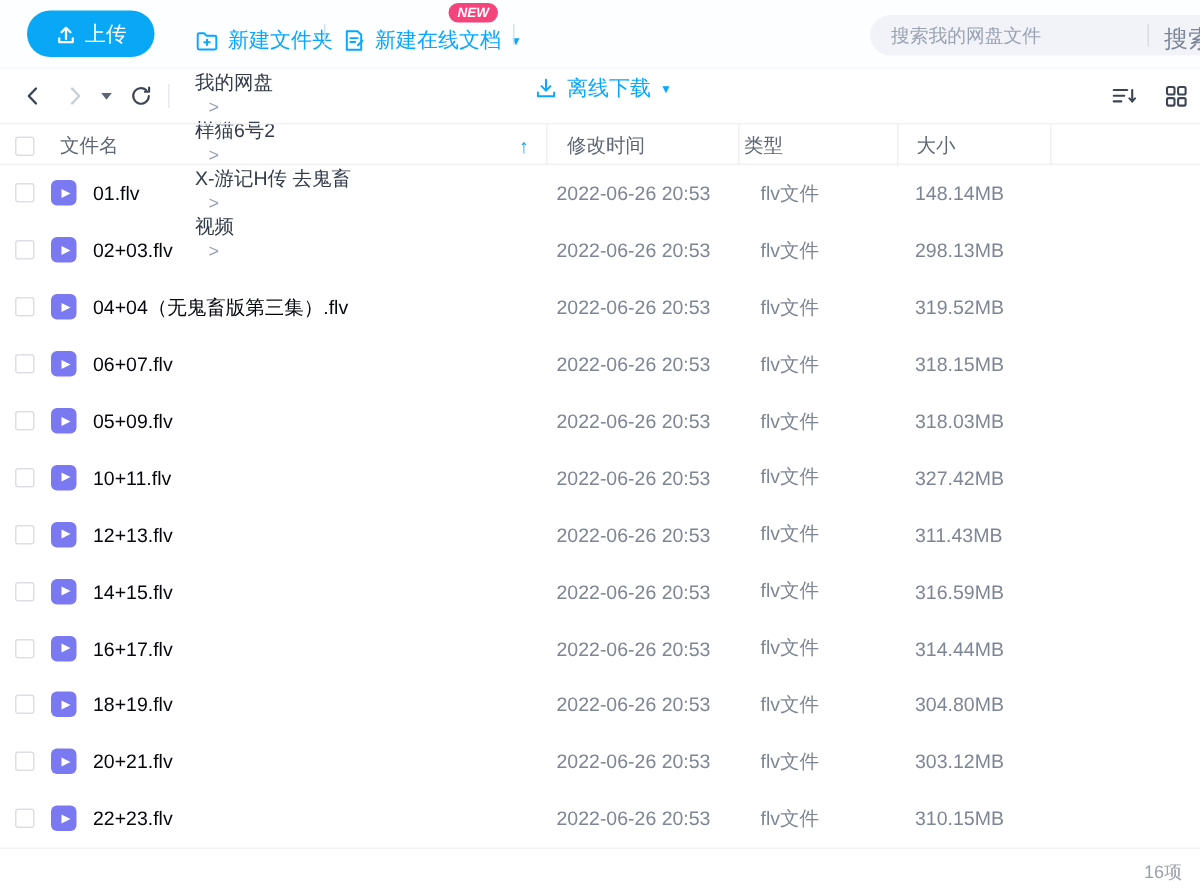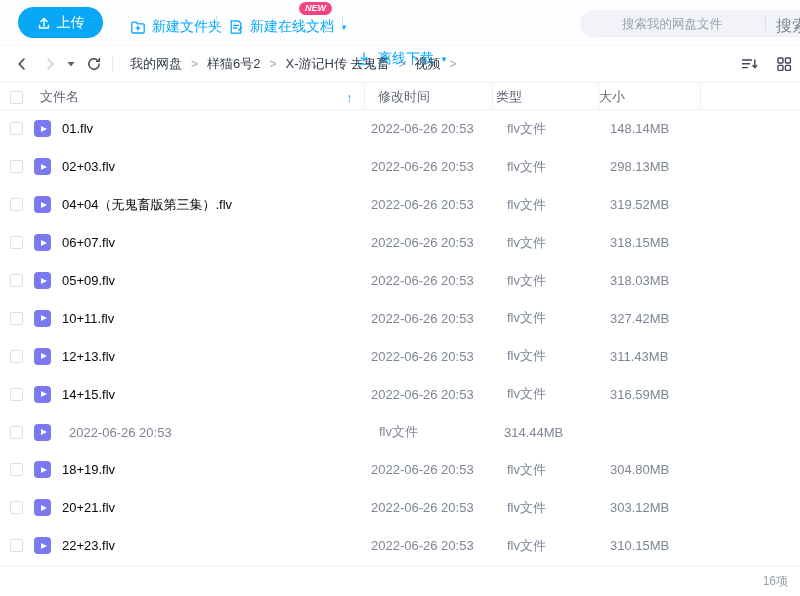--- a/index.html
+++ b/index.html
@@ -27,47 +27,47 @@
     font-size:9px; font-weight:bold; font-style:italic; padding:2px 6px; border-radius:8px; line-height:1;
   }
   .caret { font-size:8px; line-height:1; transform:translateY(1px); }
 
   .search-box {
     position:absolute; left:580px; top:10px; width:240px; height:27px;
     background:#f1f3f8; border-radius:14px;
   }
   .search-box input {
     position:absolute; left:14px; top:0; width:165px; height:27px; border:0; outline:0;
-    background:transparent; font-size:12.5px; color:#333; font-family:inherit;margin-left:28px;
+    background:transparent; font-size:12.5px; color:#333; font-family:inherit;
   }
   .search-box input::placeholder { color:#9aa3b2; }
   .search-divider { position:absolute; left:185px; top:6px; width:1px; height:15px; background:#d8dde6; }
   .search-btn { position:absolute; left:196px; top:6px; font-size:16px; color:#7c8698; cursor:pointer; }
 
   
   .navbar { position:absolute; top:46px; left:0; right:0; height:36px; }
   .nav-ic { position:absolute; top:50%; transform:translateY(-50%); display:flex; align-items:center; cursor:pointer; }
   .nav-sep { position:absolute; left:112px; top:10px; width:1px; height:16px; background:#e5e9ef; }
-  .crumbs { position:absolute; left:130px; top:0; height:36px; display:flex; align-items:center; white-space:nowrap; }
+  .crumbs { position:absolute; left:130px; top:0; height:36px; display:flex; align-items:flex-start; white-space:nowrap;flex-direction:column; }
   .crumb { color:#333c4b; cursor:pointer; }
   .crumb-sep { color:#9aa3b2; margin:0 9px; font-size:12px; }
   .view-ics { position:absolute; right:8px; top:0; height:36px; display:flex; align-items:center; gap:18px; }
 
   
   .grid { display:grid; grid-template-columns:34px 28px 302px 128px 106px 102px 1fr; align-items:center; }
   .thead {
     position:absolute; top:82px; left:0; right:0; height:28px;
     border-top:1px solid #f1f2f6; border-bottom:1px solid #f1f2f6; color:#5f6775;
   }
   .thead .cell { display:flex; align-items:center; height:28px; }
   .th-name { grid-column:2 / 4; padding-left:6px; }
   .th-bordered { border-left:1px solid #eef0f4; }
   .th-modified { padding-left:13px; }
   .th-type { padding-left:3px; }
-  .th-size { }
+  .th-size { padding-left:12px; }
   .sort-arrow { position:absolute; left:346px; top:0; height:28px; display:flex; align-items:center; color:#06a7ff; font-size:13px; font-weight:bold; }
 
   .rows { position:absolute; top:110px; left:0; right:0; }
   .row { height:37.9px; cursor:pointer; }
   .checkbox {
     width:13px; height:13px; border:1px solid #dcdfe6; border-radius:2px;
     background:#fff; margin-left:10px; cursor:pointer;
   }
   .file-icon {
     width:17px; height:17px; background:#7b79f1; border-radius:4px;
@@ -352,20 +352,21 @@
 
   <div class="row grid">
     <div class="cell" style="display:flex;align-items:center;">
       <div class="checkbox"></div>
     </div>
     <div class="cell" style="display:flex;align-items:center;">
       <div class="file-icon">
             <div class="play-tri"></div>
           </div>
     </div>
+    <div class="cell c-name">16+17.flv</div>
     <div class="cell c-modified">2022-06-26 20:53</div>
     <div class="cell c-type">flv文件</div>
     <div class="cell c-size">314.44MB</div>
   </div>
 
   <div class="row grid">
     <div class="cell" style="display:flex;align-items:center;">
       <div class="checkbox"></div>
     </div>
     <div class="cell" style="display:flex;align-items:center;">

